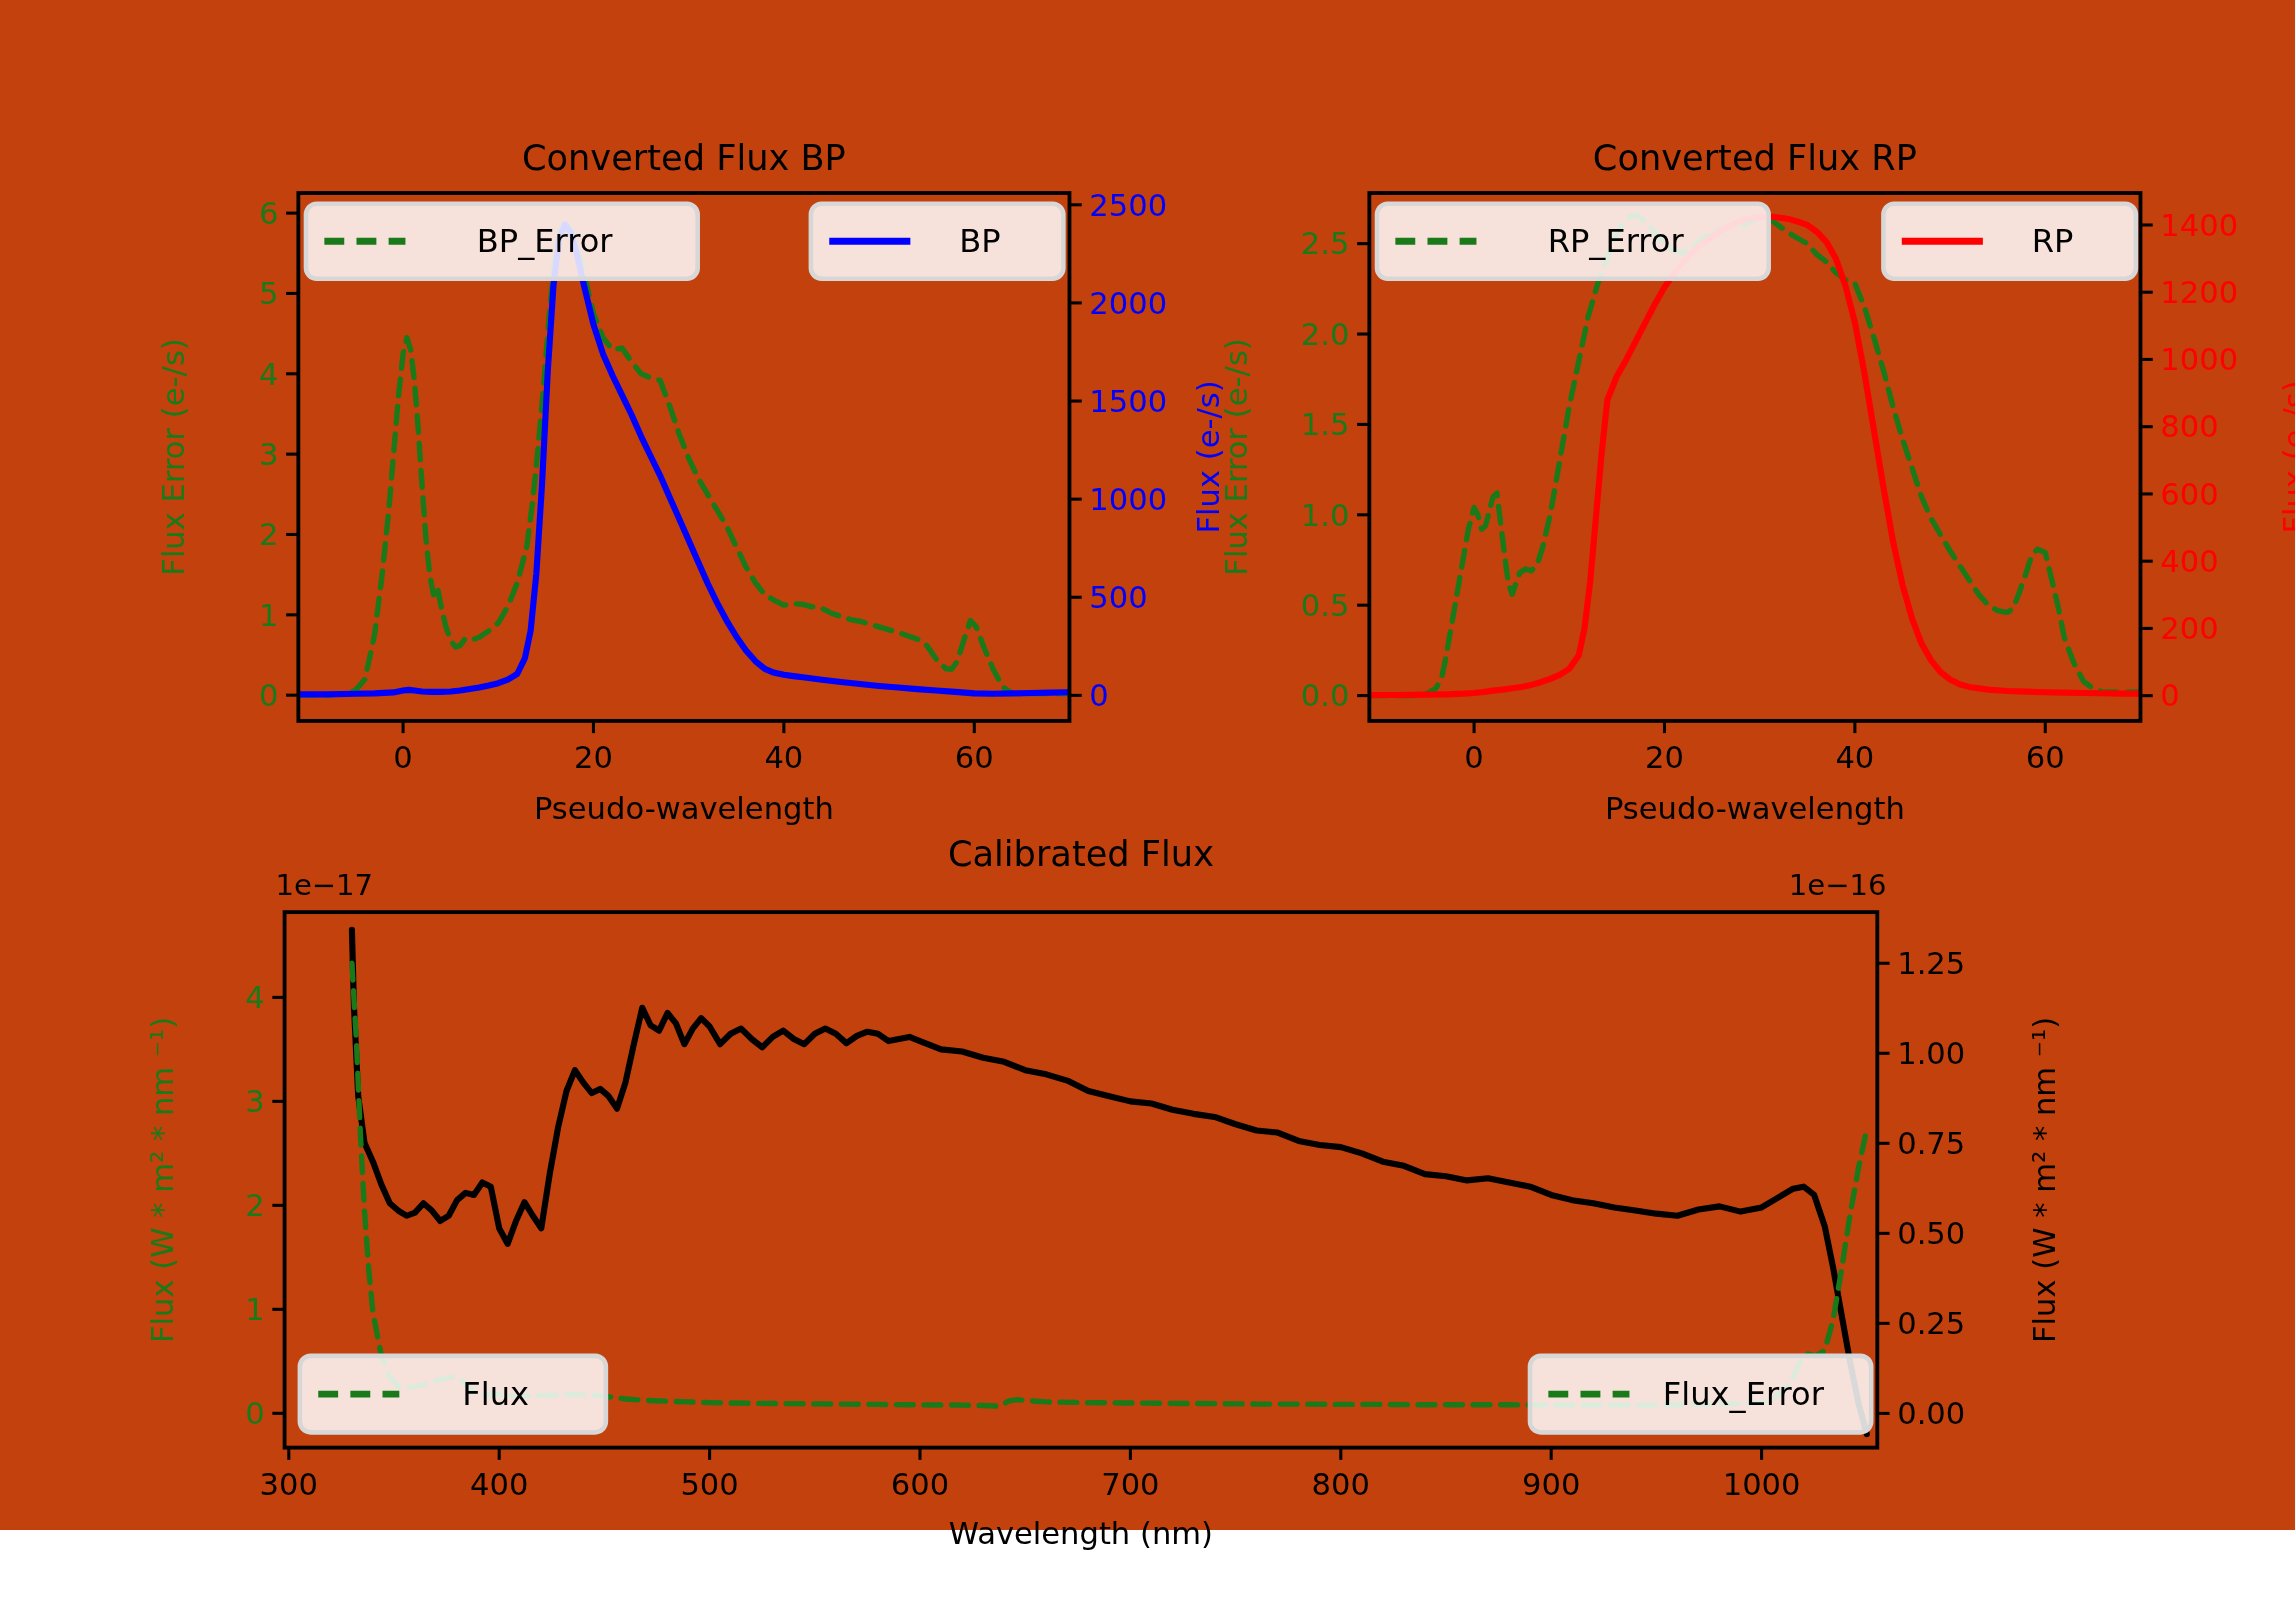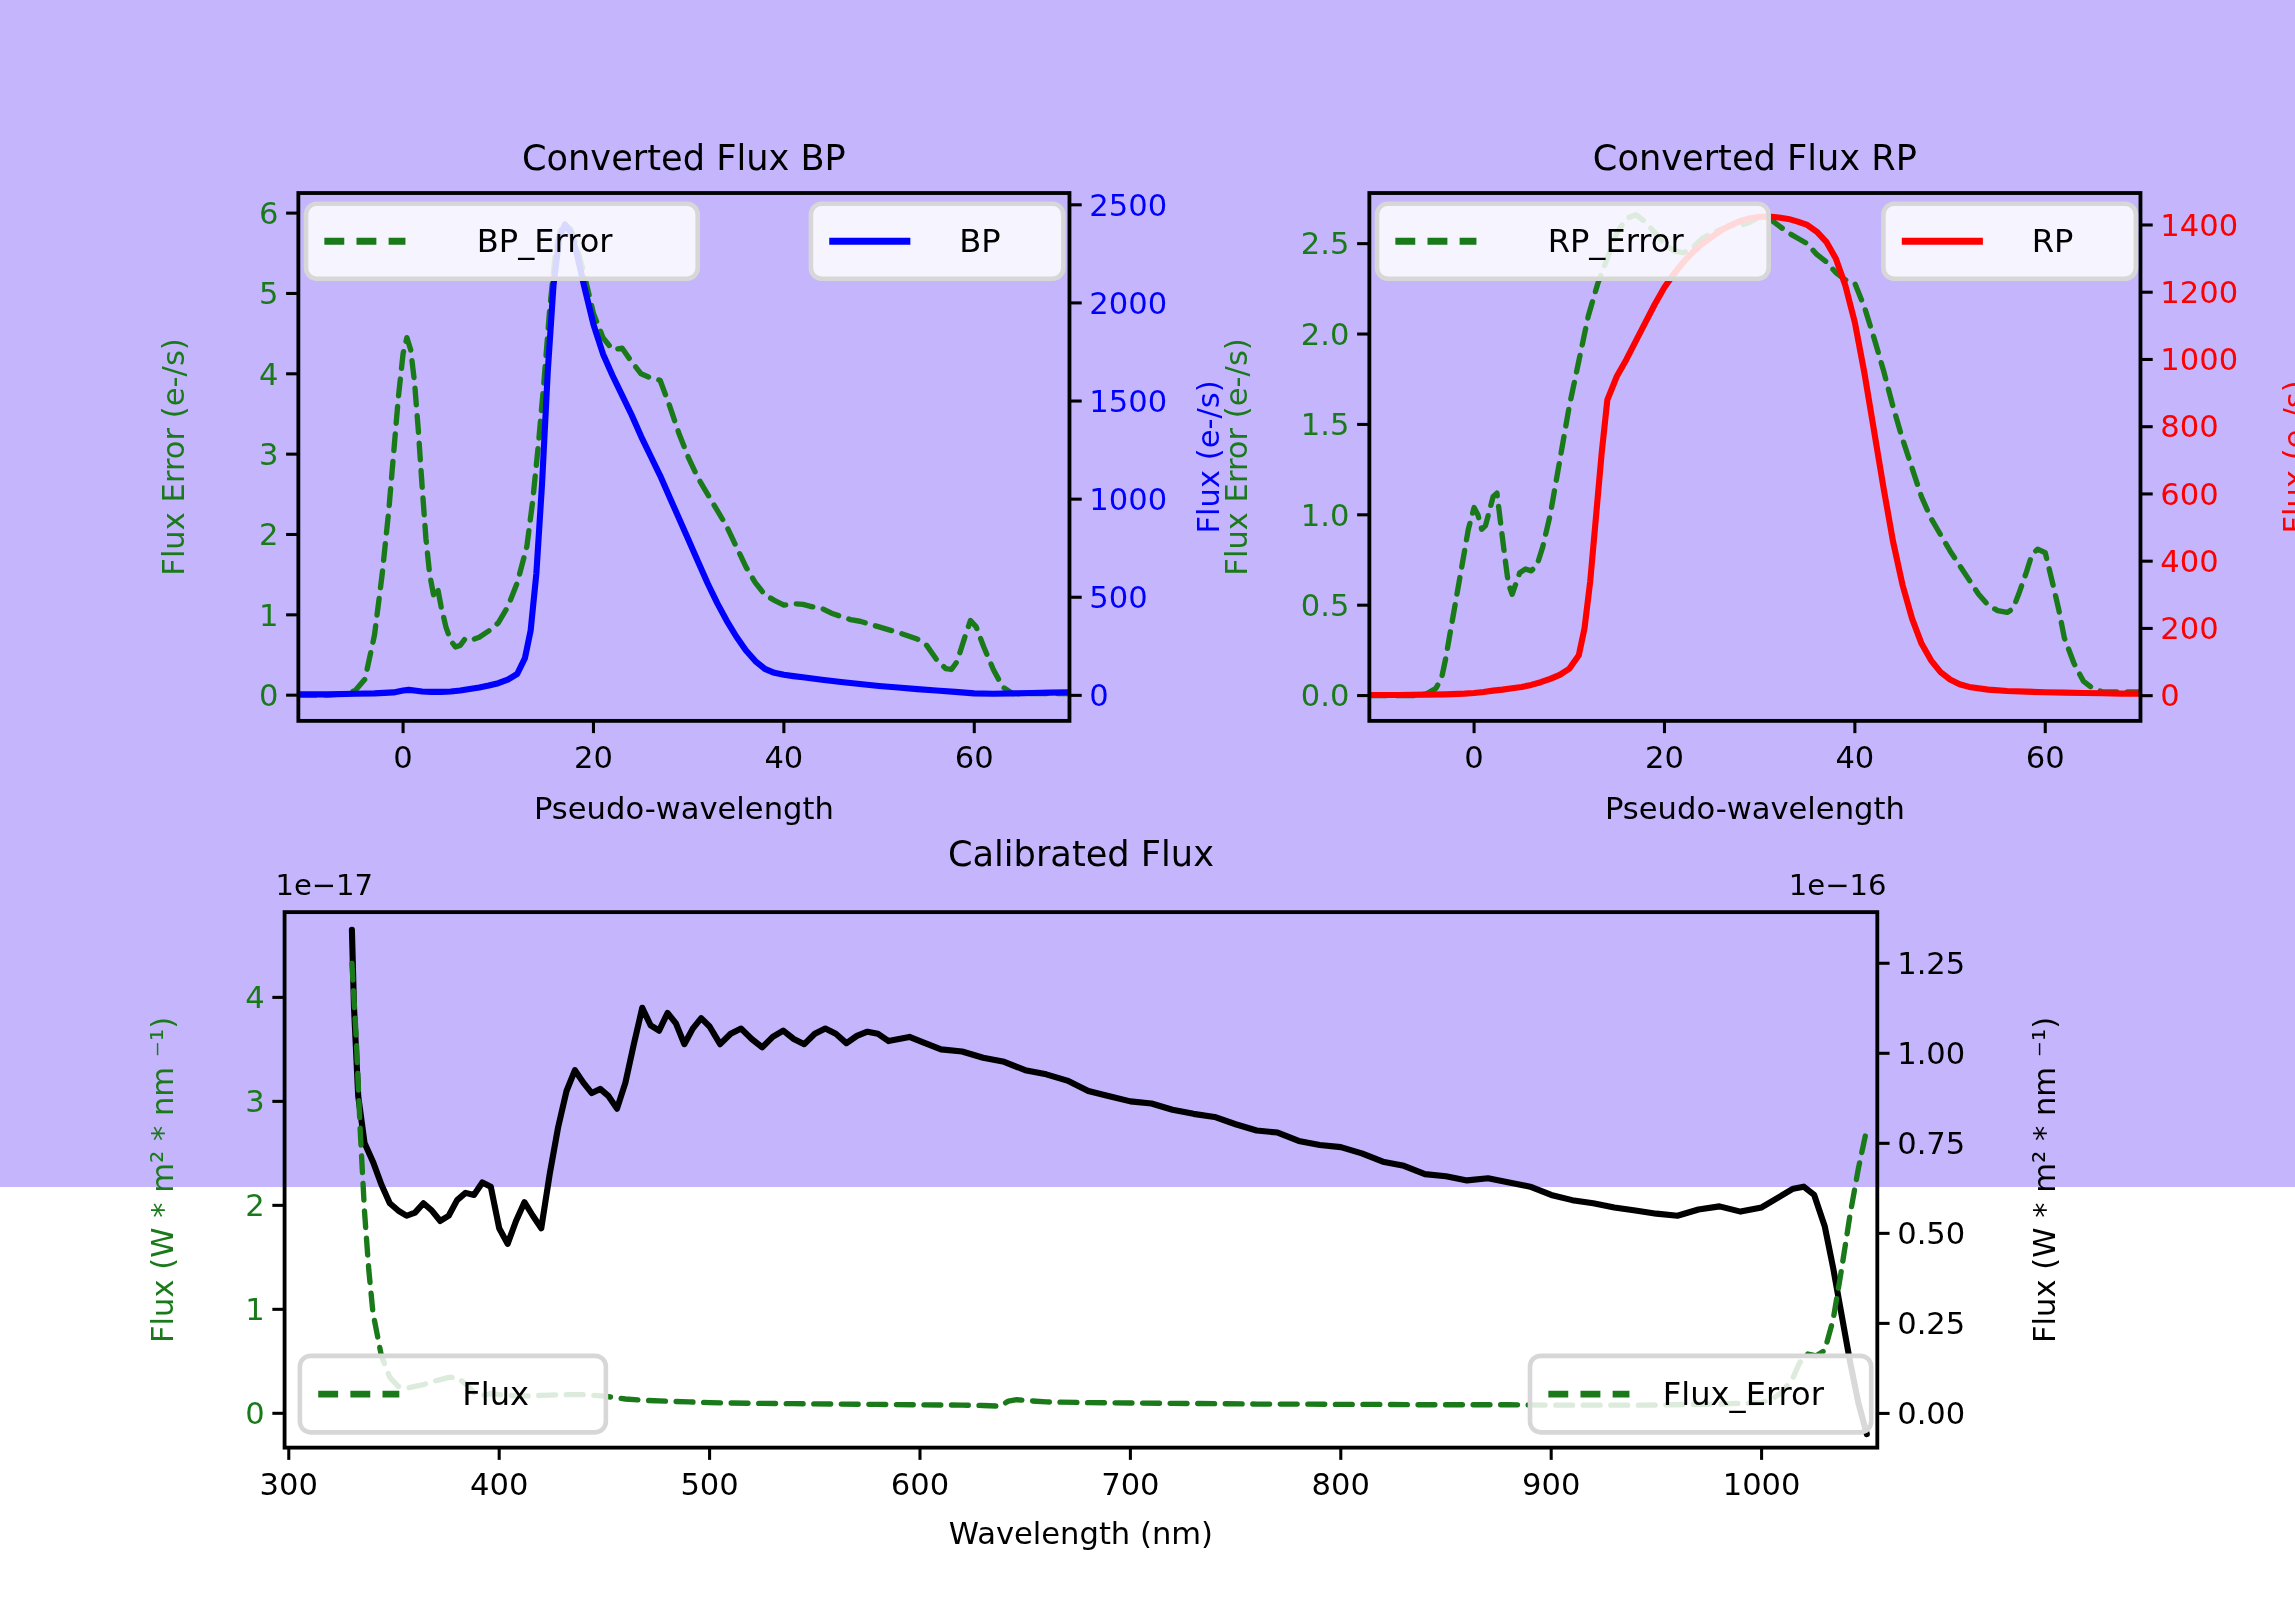--- a/index.html
+++ b/index.html
@@ -1,17 +1,17 @@
 <!DOCTYPE html>
 <html style="font-size:12.2px"><head>
 <meta charset="utf-8">
 <style>
   html,body{margin:0;padding:0;background:#ffffff;}
   body{width:2295px;height:1607px;font-family:"DejaVu Sans","Liberation Sans",sans-serif;overflow:hidden;}
-  .page{position:relative;width:2295px;height:1187px;background:#c4b5fd;}
+  .page{position:relative;width:2295px;height:1530px;background:#c2410c;}
   svg{display:block;}
   text{font-family:"DejaVu Sans","Liberation Sans",sans-serif;}
   .title{font-size:46px;fill:#000;text-anchor:middle;}
   .axlabel{font-size:40px;text-anchor:middle;}
   .tick{font-size:40px;}
   .offs{font-size:38px;fill:#000;}
   .legtxt{font-size:42px;fill:#000;dominant-baseline:middle;}
   .frame{fill:none;stroke:#000;stroke-width:5;}
   .tickmark{stroke:#000;stroke-width:4;}
   .legbox{fill:#ffffff;fill-opacity:0.85;stroke:#d7d7d7;stroke-width:6;rx:14;}

